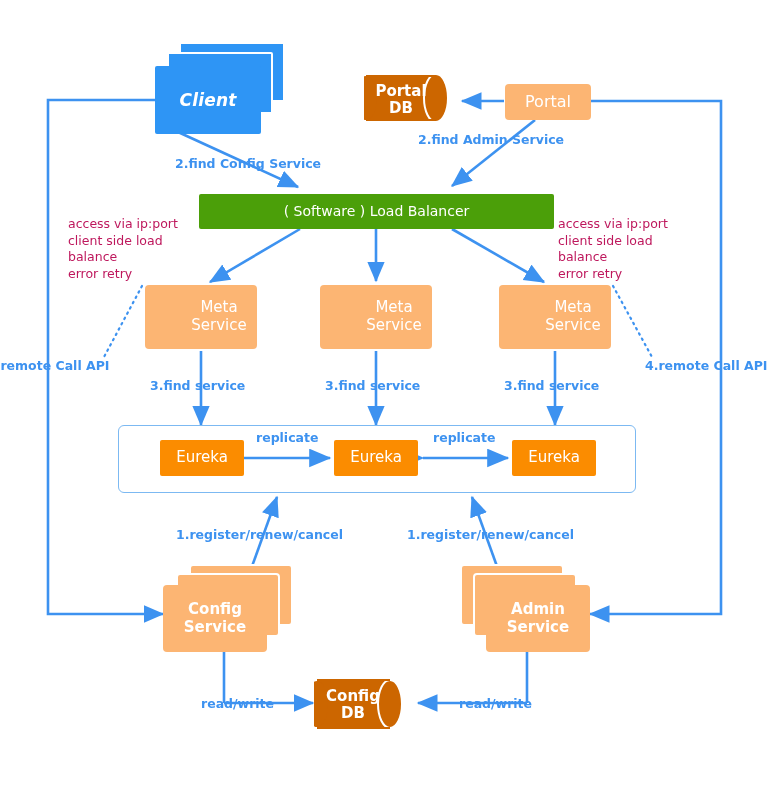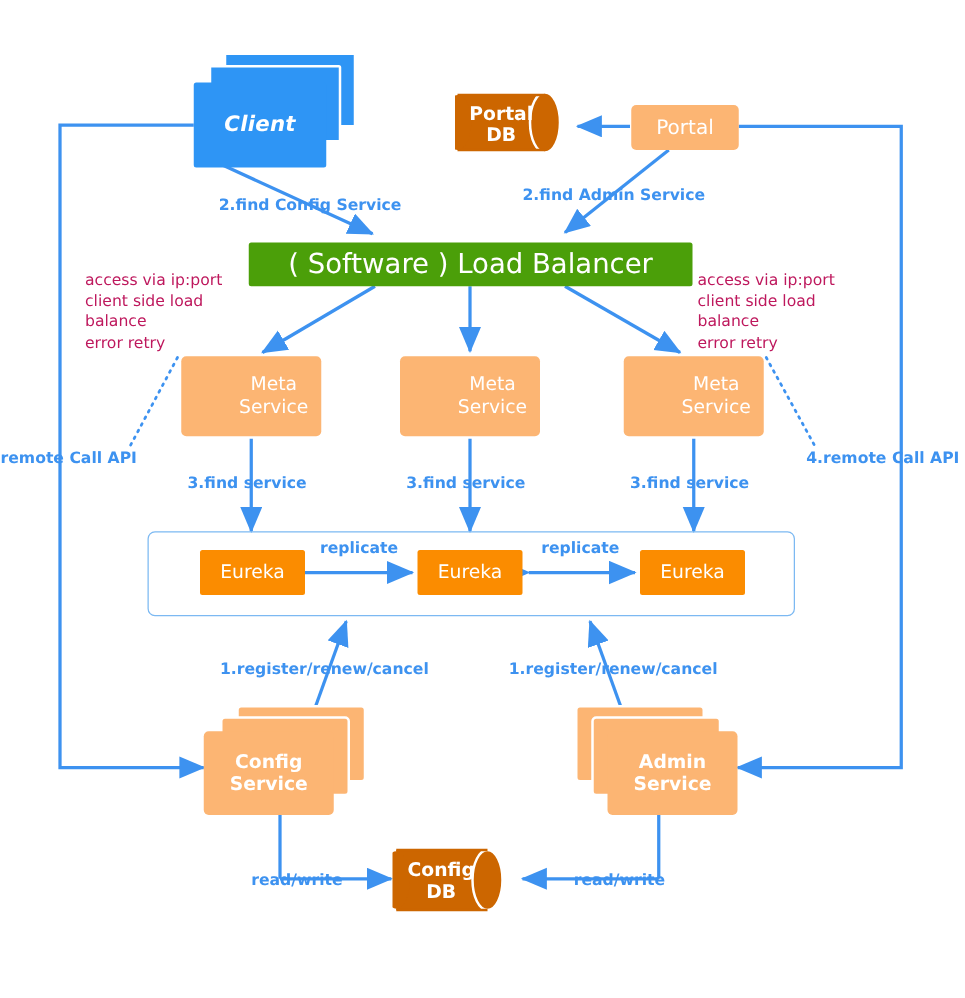--- a/index.html
+++ b/index.html
@@ -75,21 +75,21 @@
     color: #ffffff;
     font-weight: bold;
     text-align: center;
     line-height: 1.15;
     white-space: pre-line;
   }
 
   
   .lb-box {
     background: #4b9f09;
-    font-size: 22px;
+    font-size: 14px;
     border-radius: 2px;
   }
 
   
   .meta-box {
     background: #fcb573;
     border-radius: 4px;
     font-size: 15px;
     padding-left: 36px;
   }
@@ -270,21 +270,21 @@
       <ellipse cx="76" cy="32" rx="12" ry="24" fill="#cc6600" stroke="#ffffff" stroke-width="2"></ellipse>
       <path d="M3,8 L76,8 M3,56 L76,56" stroke="#cc6600" stroke-width="2"></path>
       <ellipse cx="3" cy="32" rx="11" ry="23" fill="#cc6600"></ellipse>
     </svg>
     <div class="cyl-label" style="left:0; top:16px; width:78px; font-size:15px;">Config
 DB</div>
   </div>
 
   <div class="lbl" style="left:175px; top:156px;">2.find Config Service</div>
 
-  <div class="lbl" style="left:418px; top:148px;">2.find Admin Service</div>
+  <div class="lbl" style="left:418px; top:132px;">2.find Admin Service</div>
 
   <div class="lbl-plain" style="left:68px; top:216px;">access via ip:port
 client side load
 balance
 error retry</div>
 
   <div class="lbl-plain" style="left:558px; top:216px;">access via ip:port
 client side load
 balance
 error retry</div>

